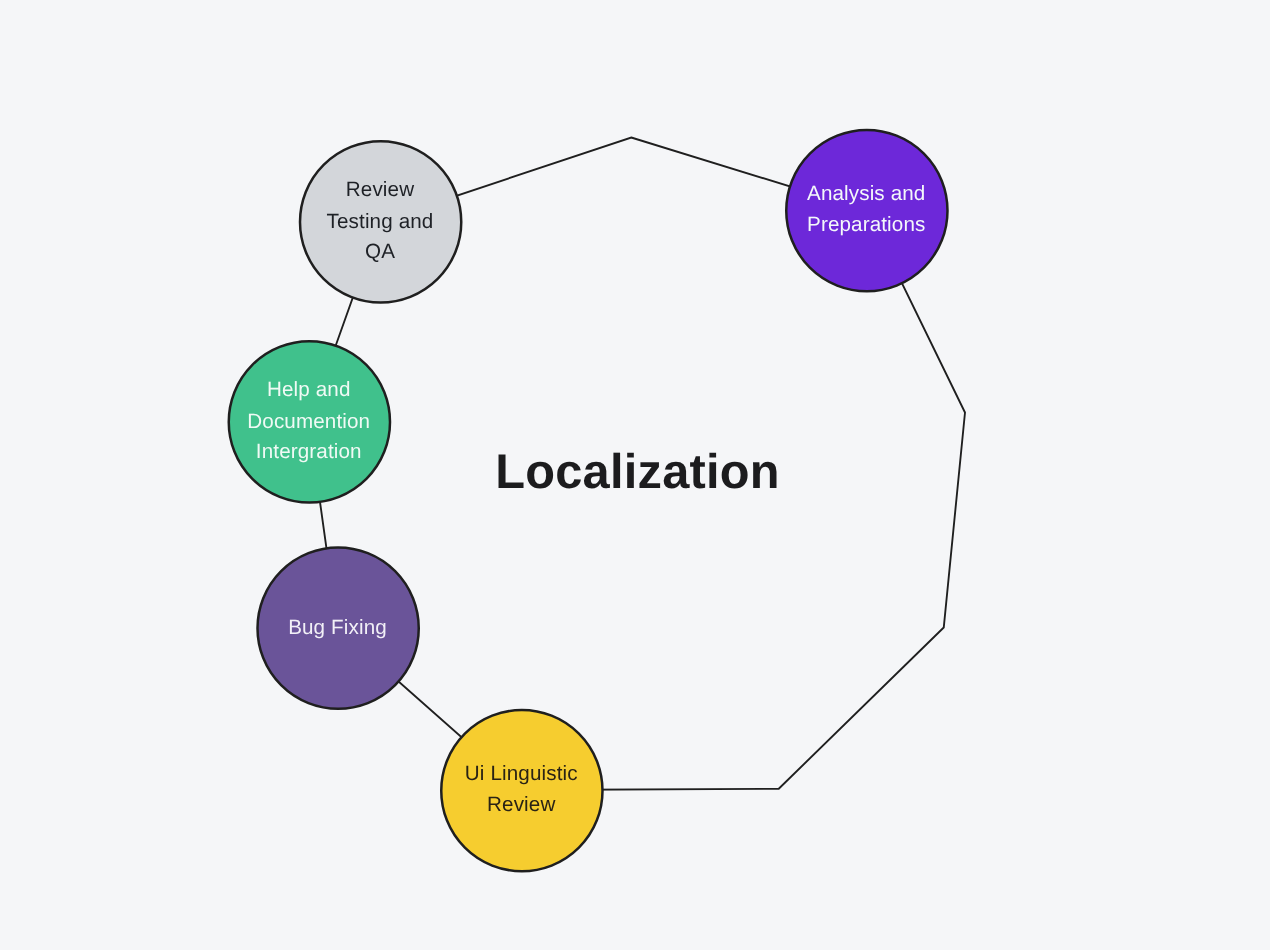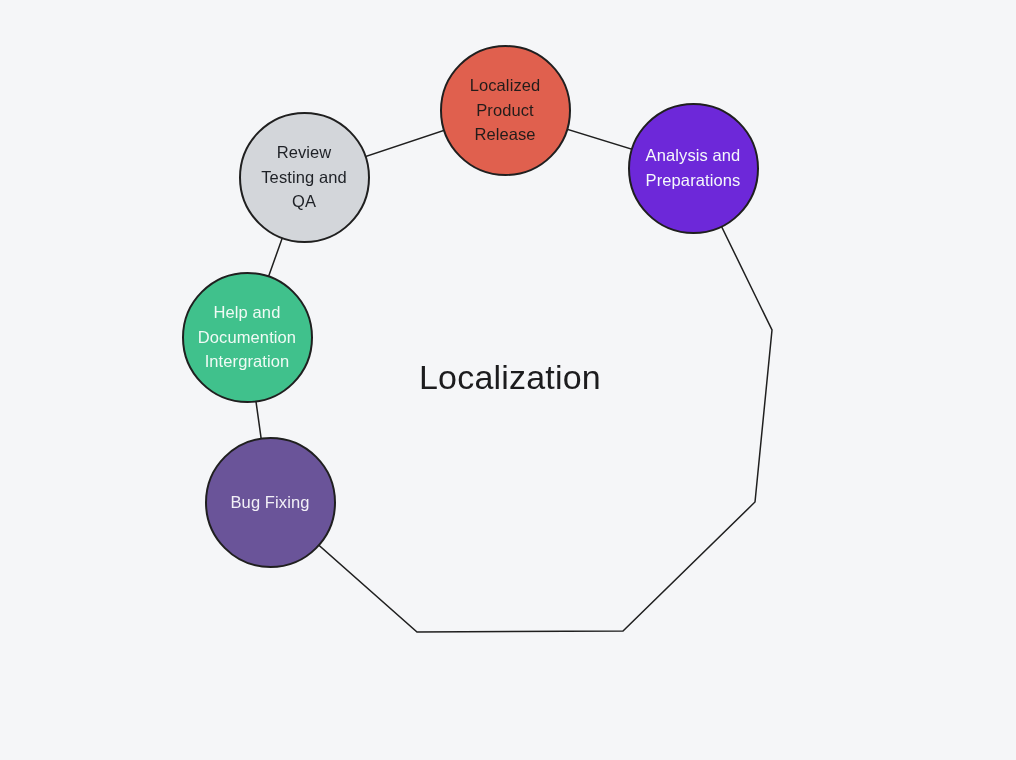--- a/index.html
+++ b/index.html
@@ -42,43 +42,43 @@
   .node .label {
     display: block;
     width: 100%;
   }
   .center-title {
     position: absolute;
     left: 510px;
     top: 378px;
     transform: translate(-50%, -50%);
     text-align: center;
-    font-size: 34px;
-    font-weight: 400;
+    font-size: 39px;
+    font-weight: 700;
     line-height: 1.22;
     color: #1c1c1e;
     white-space: nowrap;
     letter-spacing: 0.2px;
   }
   .center-title span { display: block; }
 </style>
 </head>
 <body>
 
 <div class="canvas" style="background: rgb(245, 246, 248);">
 
   <svg class="ring-svg" viewBox="0 0 1016 760" aria-hidden="true">
     <polygon points="505,110 693,168 772,330 755,502 623,631 417,632 270,502 247,337 304,177" stroke="#1f1f1f"></polygon>
   </svg>
 
-  <div class="node" style="left: 439.5px; top: 44.5px; width: 131px; height: 131px; background: rgb(224, 96, 78); color: rgb(35, 28, 26); border-color: rgb(31, 31, 31);">
-    <span class="label">Localized Product Release</span>
-  </div>
   <div class="node" style="left: 627.5px; top: 102.5px; width: 131px; height: 131px; background: #6d28d9; color: rgb(244, 248, 251); border-color: rgb(31, 31, 31);">
     <span class="label">Analysis and Preparations</span>
+  </div>
+  <div class="node" style="left: 351.5px; top: 566.5px; width: 131px; height: 131px; background: rgb(246, 205, 47); color: rgb(42, 35, 21); border-color: rgb(31, 31, 31);">
+    <span class="label">Ui Linguistic Review</span>
   </div>
   <div class="node" style="left: 204.5px; top: 436.5px; width: 131px; height: 131px; background: rgb(106, 84, 153); color: rgb(242, 240, 247); border-color: rgb(31, 31, 31);">
     <span class="label">Bug Fixing</span>
   </div>
   <div class="node" style="left: 181.5px; top: 271.5px; width: 131px; height: 131px; background: rgb(64, 193, 140); color: rgb(240, 250, 245); border-color: rgb(31, 31, 31);">
     <span class="label">Help and Documention Intergration</span>
   </div>
   <div class="node" style="left: 238.5px; top: 111.5px; width: 131px; height: 131px; background: rgb(211, 214, 218); color: rgb(30, 33, 38); border-color: rgb(31, 31, 31);">
     <span class="label">Review Testing and QA</span>
   </div>

